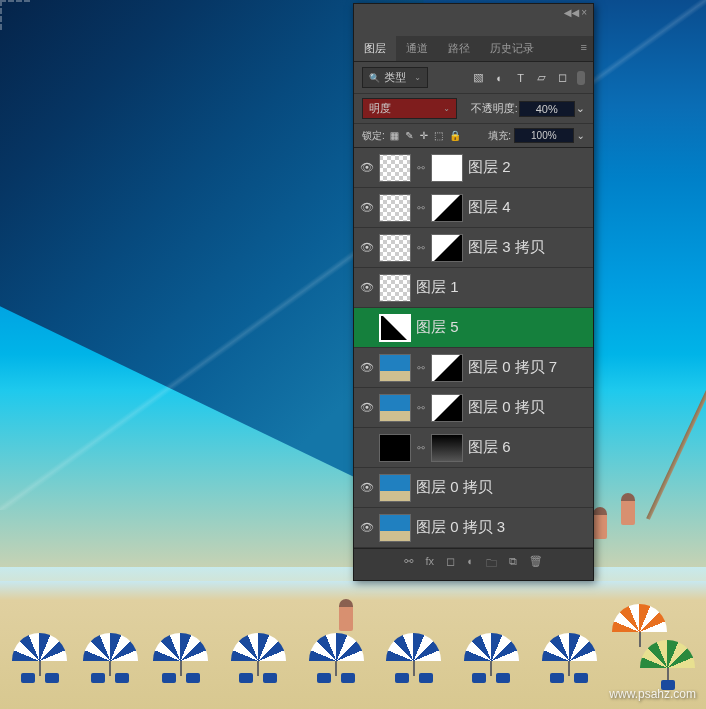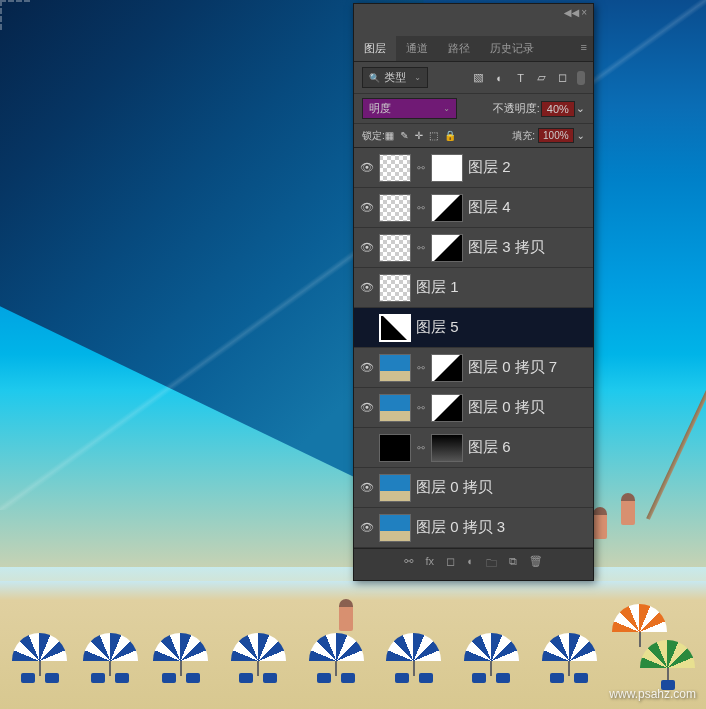--- a/index.html
+++ b/index.html
@@ -24,31 +24,31 @@
 .tabs{display:flex;background:#383838;border-bottom:1px solid #222;margin-top:32px}
 .tab{padding:5px 10px;font-size:11px;color:#999;cursor:pointer}
 .tab.active{background:#454545;color:#ddd}
 .filter-row{display:flex;align-items:center;padding:5px 8px;gap:6px;border-bottom:1px solid #333}
 .filter-select{display:flex;align-items:center;background:#3a3a3a;padding:2px 6px;border:1px solid #222;gap:4px}
 .filter-select .mag{font-size:9px}
 .filter-select .chev{font-size:8px;color:#999;margin-left:4px}
 .filter-icons{display:flex;gap:8px;margin-left:auto;align-items:center}
 .filter-icons span{width:13px;height:13px;display:flex;align-items:center;justify-content:center;font-size:11px}
 .blend-row{display:flex;align-items:center;padding:4px 8px;gap:4px;border-bottom:1px solid #333}
-.blend-select{background:#701a75;padding:2px 6px;border:1px solid #222;display:flex;align-items:center;flex:1;max-width:95px}
+.blend-select{background:#7f1d1d;padding:2px 6px;border:1px solid #222;display:flex;align-items:center;flex:1;max-width:95px}
 .blend-select .chev{margin-left:auto;font-size:8px;color:#999}
 .opacity-group{display:flex;align-items:center;gap:1px;margin-left:auto}
-.opacity-val{background:#7f1d1d;padding:1px 4px;border:1px solid #222;min-width:34px;text-align:center}
-.lock-row{display:flex;align-items:center;padding:4px 8px;border-bottom:1px solid #222;font-size:10px}
+.opacity-val{background:#0f172a;padding:1px 16px;border:1px solid #222;min-width:34px;text-align:center}
+.lock-row{display:flex;align-items:center;padding:4px 8px;gap:5px;border-bottom:1px solid #222;font-size:10px}
 .lock-icons{display:flex;gap:6px;align-items:center}
 .lock-icons span{font-size:10px}
 .fill-group{display:flex;align-items:center;gap:3px;margin-left:auto}
 .layers{max-height:432px;overflow:hidden}
 .layer{display:flex;align-items:center;padding:4px 6px;gap:5px;border-bottom:1px solid #333;min-height:40px}
-.layer.selected{background:#0f172a}
+.layer.selected{background:#15803d}
 .vis{width:14px;height:14px;display:flex;align-items:center;justify-content:center;font-size:11px}
 .thumb{width:32px;height:28px;border:1px solid #666;background:#888;flex-shrink:0}
 .thumb.checker{background:repeating-conic-gradient(#ccc 0% 25%,#fff 0% 50%) 50%/8px 8px}
 .thumb.black{background:#000}
 .thumb.white{background:#fff}
 .thumb.diag{background:linear-gradient(135deg,#fff 0%,#fff 49%,#000 51%,#000 100%)}
 .thumb.diag2{background:linear-gradient(45deg,#000 0%,#000 49%,#fff 51%,#fff 100%)}
 .thumb.grad{background:linear-gradient(180deg,#000 0%,#555 100%)}
 .thumb.beach-thumb{background:linear-gradient(180deg,#2080c0 0%,#2080c0 60%,#d0c090 60%,#d0c090 100%)}
 .thumb.sel{border:2px solid #fff}

